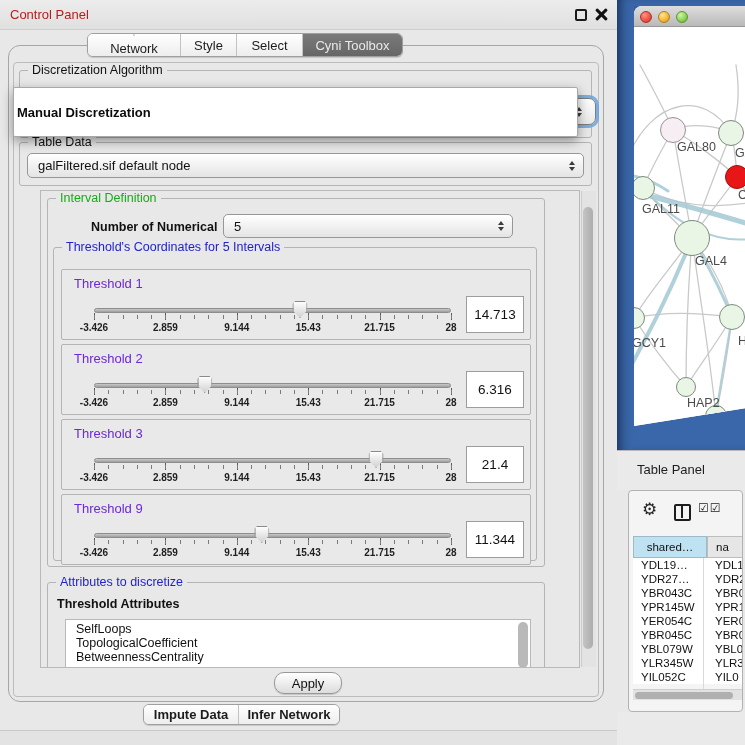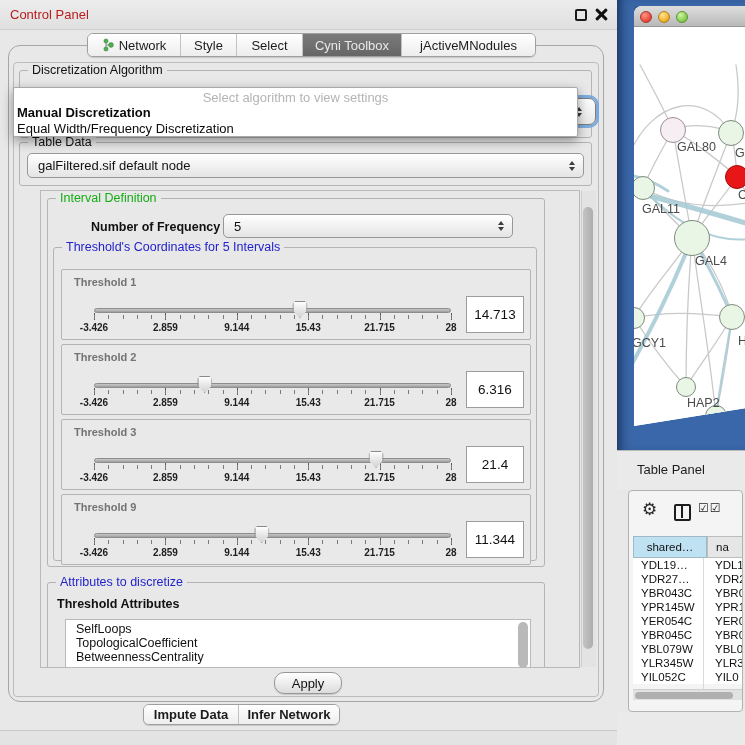--- a/index.html
+++ b/index.html
@@ -47,21 +47,21 @@
   
   #algo-combo-peek { left:570px; top:98px; width:26px; height:27px; border:1px solid #7d7d7d; border-radius:7px; background:linear-gradient(#fdfdfd,#e8e8e8); box-shadow:0 0 0 3px rgba(106,162,220,.85); z-index:40; display:flex; align-items:center; justify-content:center; }
 
   
   #viewport { left:40px; top:190px; width:540px; height:478px; border:1px solid #b9b9b9; overflow:hidden; background:#e8e8e8; }
   #vscroll-track { left:581px; top:191px; width:15px; height:476px; background:#e3e3e3; border-left:1px solid #cdcdcd; }
   #vscroll-thumb { left:583px; top:207px; width:10px; height:442px; background:linear-gradient(90deg,#c4c4c4,#adadad); border-radius:5px; cursor:pointer; }
 
   
   .thr-panel { left:20px; width:470px; height:71px; border:1px solid #b4b4b4; border-radius:2px; background:#e9e9e9; position:absolute; }
-  .thr-label { position:absolute; left:12px; top:6px; font-size:11px; font-weight:bold; color:#737373; }
+  .thr-label { position:absolute; left:12px; top:6px; font-size:13px; font-weight:normal; color:#6d28d9; }
   .track-wrap { position:absolute; left:32px; top:30px; width:357px; height:38px; }
   .track { position:absolute; left:0; top:8px; width:357px; height:5px; background:linear-gradient(#c9c9c9,#9e9e9e); border:1px solid #8d8d8d; border-radius:3px; }
   .ticks-minor { position:absolute; left:0; top:15px; width:358px; height:4px; background:repeating-linear-gradient(to right,#7a7a7a 0 1px,transparent 1px 14.28px); }
   .ticks-major { position:absolute; left:0; top:13px; width:358px; height:7px; background:repeating-linear-gradient(to right,#5a5a5a 0 1px,transparent 1px 71.4px); }
   .tick-lb { position:absolute; top:22px; transform:translateX(-50%); font-size:10px; font-weight:bold; color:#1f1f1f; }
   .thumb { position:absolute; top:1px; width:15px; height:17px; transform:translateX(-50%); background:linear-gradient(#fefefe,#d2d2d2); border:1px solid #8a8a8a;
            clip-path:polygon(18% 0,82% 0,100% 18%,100% 55%,50% 100%,0 55%,0 18%); cursor:pointer; }
   .val-box { position:absolute; left:404px; top:26px; width:58px; height:37px; background:#fff; border:1px solid #9c9c9c; font-size:13.5px; color:#111; display:flex; align-items:center; justify-content:center; }
 
   
@@ -112,79 +112,74 @@
 </style>
 </head>
 <body>
 
 <div class="abs" id="titlebar"></div>
 <div class="abs" id="panel-title">Control Panel</div>
 <div class="abs" id="float-btn"></div>
 <div class="abs" id="close-btn"></div>
 
 <div class="abs segstrip" style="left:87px; top:33px;">
-  <div class="seg" style="width:93px;">
+  <div class="seg" style="width:93px;flex-direction:column;">
     <svg width="12" height="14" viewBox="0 0 12 14">
       <line x1="4" y1="3" x2="4" y2="11" stroke="#888" stroke-width="1"></line>
       <line x1="4" y1="7" x2="9" y2="7" stroke="#888" stroke-width="1"></line>
       <circle class="net-icon-dot" cx="4" cy="3" r="2.1"></circle>
       <circle class="net-icon-dot" cx="4" cy="11" r="2.1"></circle>
       <circle class="net-icon-dot" cx="9" cy="7" r="2.4"></circle>
     </svg>
     <span>Network</span>
   </div>
   <div class="seg" style="width:56px;">
       <span>Style</span>
     </div>
   <div class="seg" style="width:66px;">
       <span>Select</span>
     </div>
   <div class="seg sel" style="width:99px;">
       <span>Cyni Toolbox</span>
     </div>
-  <div class="seg" style="width:133px;">
-      <span>jActiveMNodules</span>
-    </div>
 </div>
 
 <div class="abs" id="content-box"></div>
 <div class="abs" id="inner-panel"></div>
 
 <div class="abs group" style="left:19px; top:70px; width:573px; height:68px;">
   <span class="legend black">Discretization Algorithm</span>
 </div>
 <div class="abs" id="algo-combo-peek">
   <span class="spin">
       <span class="tri-up"></span>
       <span class="tri-dn"></span>
     </span>
 </div>
 
 <div class="abs" id="algo-popup">
-  <div class="abs" id="algo-placeholder">Select algorithm to view settings</div>
   <div class="abs algo-item" style="top:17px; font-weight:bold;">Manual Discretization</div>
-  <div class="abs algo-item" style="top:33px;">Equal Width/Frequency Discretization</div>
 </div>
 
 <div class="abs group" style="left:19px; top:142px; width:573px; height:44px;">
   <span class="legend black">Table Data</span>
 </div>
 <div class="abs combo" style="left:27px; top:153px; width:557px; height:25px;">
   <span class="val">galFiltered.sif default node</span>
   <span class="spin">
       <span class="tri-up"></span>
       <span class="tri-dn"></span>
     </span>
 </div>
 
 <div class="abs" id="viewport">
   <div class="abs group" style="left:6px; top:7px; width:498px; height:369px;">
     <span class="legend green">Interval Definition</span>
   </div>
-  <div class="abs" style="left:50px; top:29px; font-size:12.5px; font-weight:bold; color:#111;">Number of Frequency</div>
+  <div class="abs" style="left:50px; top:29px; font-size:12.5px; font-weight:bold; color:#111;">Number of Numerical</div>
   <div class="abs combo" style="left:182px; top:23px; width:290px; height:24px;">
     <span class="val">5</span>
     <span class="spin">
         <span class="tri-up"></span>
         <span class="tri-dn"></span>
       </span>
   </div>
   <div class="abs group" style="left:12px; top:56px; width:484px; height:314px;">
     <span class="legend blue">Threshold's Coordinates for 5 Intervals</span>
   </div>

